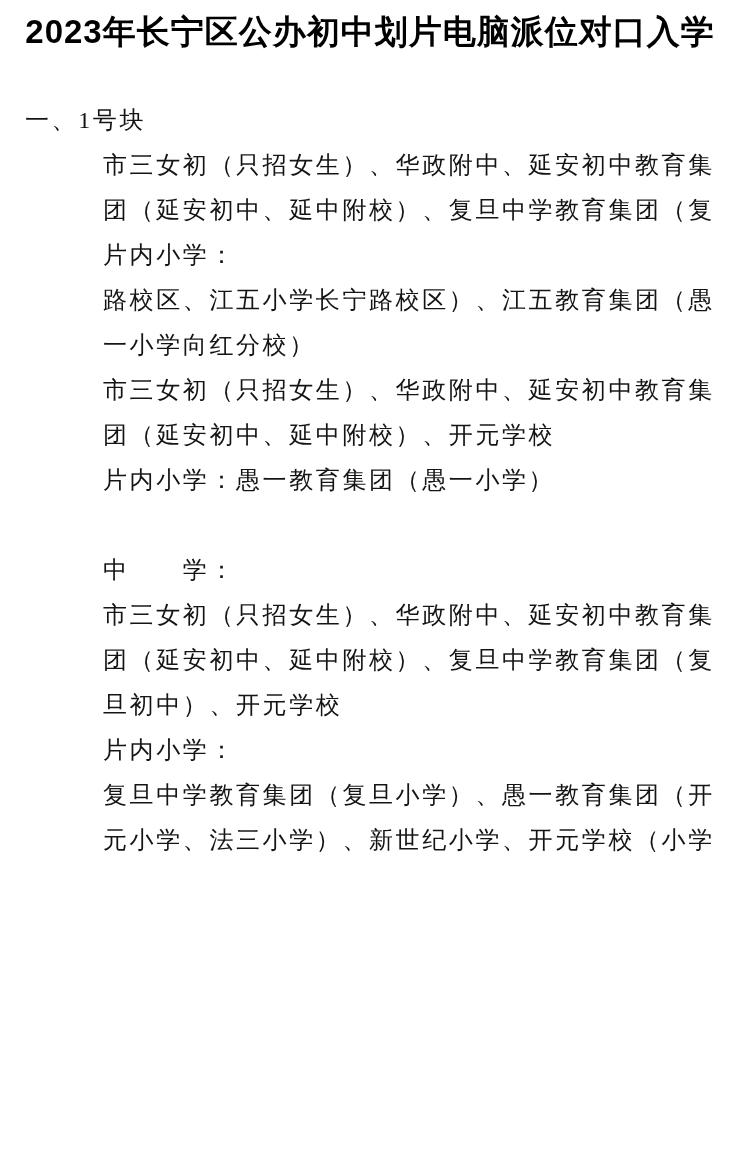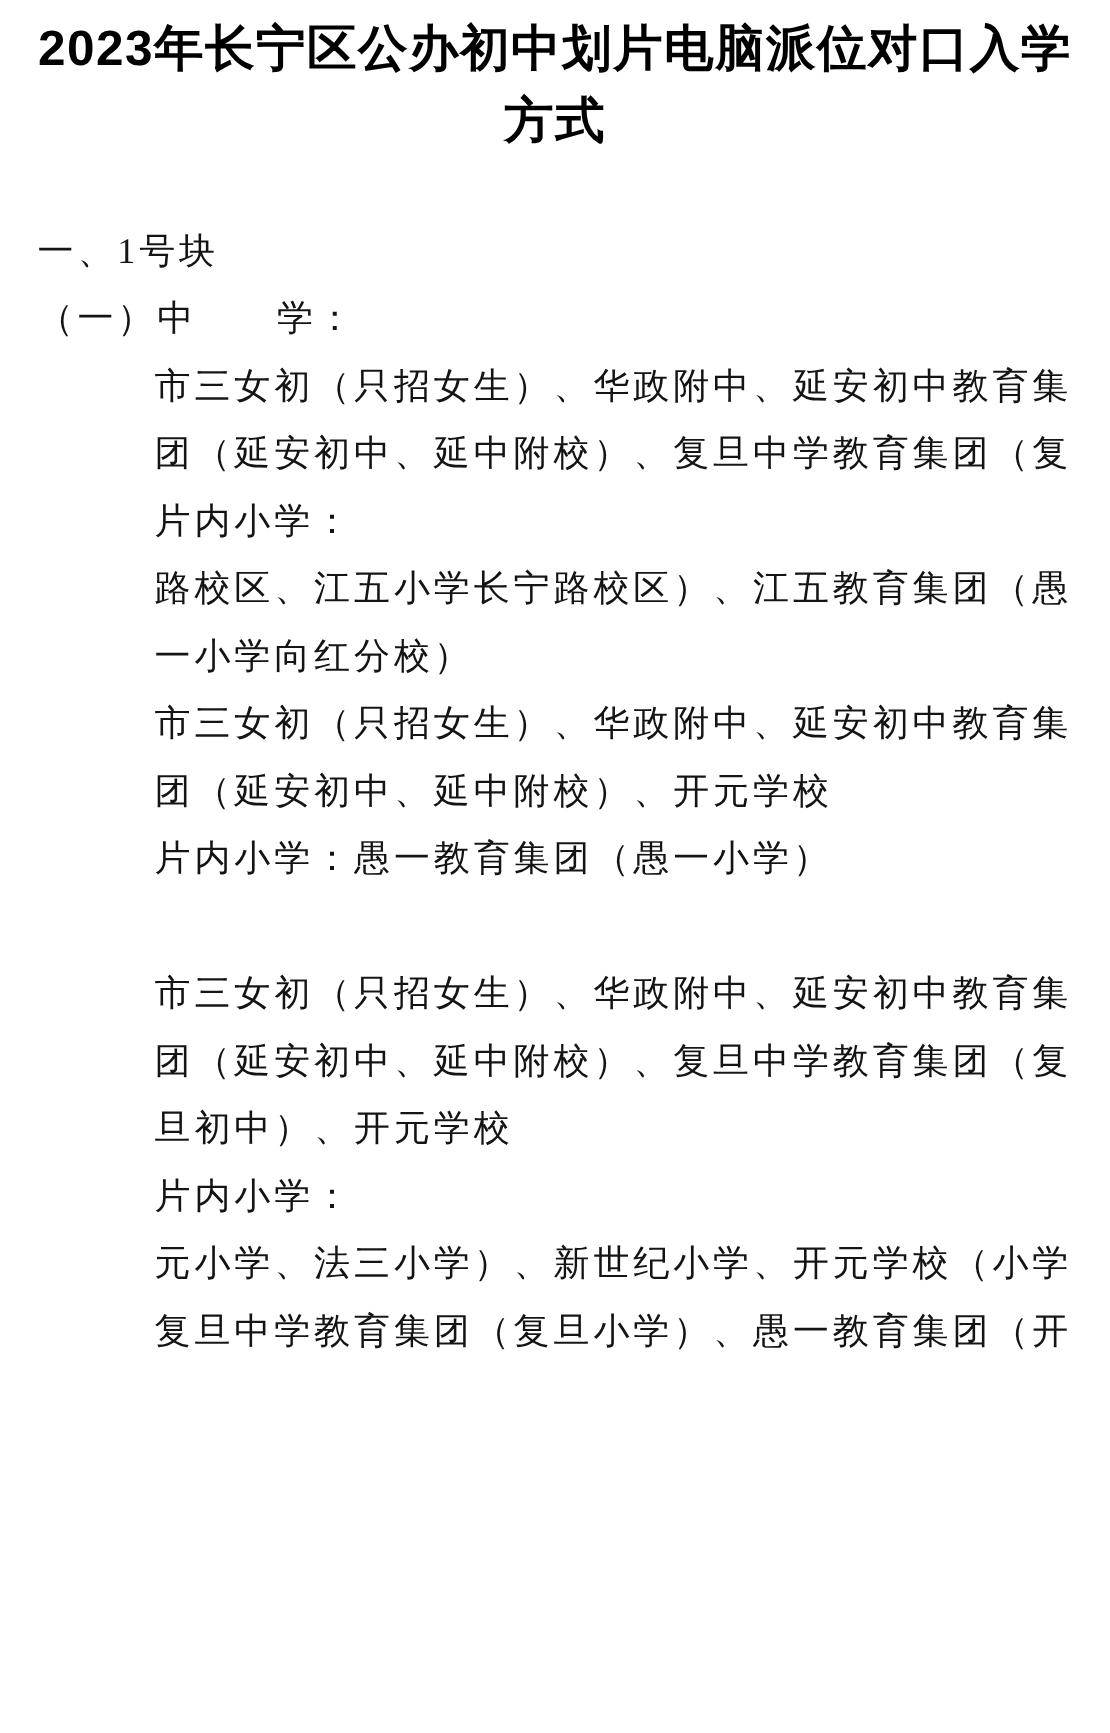--- a/index.html
+++ b/index.html
@@ -49,36 +49,35 @@
     height: 45px;
   }
 </style>
 </head>
 <body>
 
 <div class="page">
 
   <h1 class="doc-title">
     <span class="title-line">2023年长宁区公办初中划片电脑派位对口入学</span>
-    <span class="title-line">方式</span>
   </h1>
 
   <div class="doc-body">
     <div class="line">一、1号块</div>
-    <div class="line">（一）中　　学：</div>
     <div class="line indent">市三女初（只招女生）、华政附中、延安初中教育集</div>
     <div class="line indent">团（延安初中、延中附校）、复旦中学教育集团（复</div>
     <div class="line indent">片内小学：</div>
     <div class="line indent">路校区、江五小学长宁路校区）、江五教育集团（愚</div>
     <div class="line indent">一小学向红分校）</div>
     <div class="line indent">市三女初（只招女生）、华政附中、延安初中教育集</div>
     <div class="line indent">团（延安初中、延中附校）、开元学校</div>
     <div class="line indent">片内小学：愚一教育集团（愚一小学）</div>
     <div class="line blank"></div>
+    <div class="line indent">中　　学：</div>
     <div class="line indent">市三女初（只招女生）、华政附中、延安初中教育集</div>
     <div class="line indent">团（延安初中、延中附校）、复旦中学教育集团（复</div>
     <div class="line indent">旦初中）、开元学校</div>
     <div class="line indent">片内小学：</div>
+    <div class="line indent">复旦中学教育集团（复旦小学）、愚一教育集团（开</div>
     <div class="line indent">元小学、法三小学）、新世纪小学、开元学校（小学</div>
-    <div class="line indent">复旦中学教育集团（复旦小学）、愚一教育集团（开</div>
   </div>
 
 </div>
 
 </body></html>

